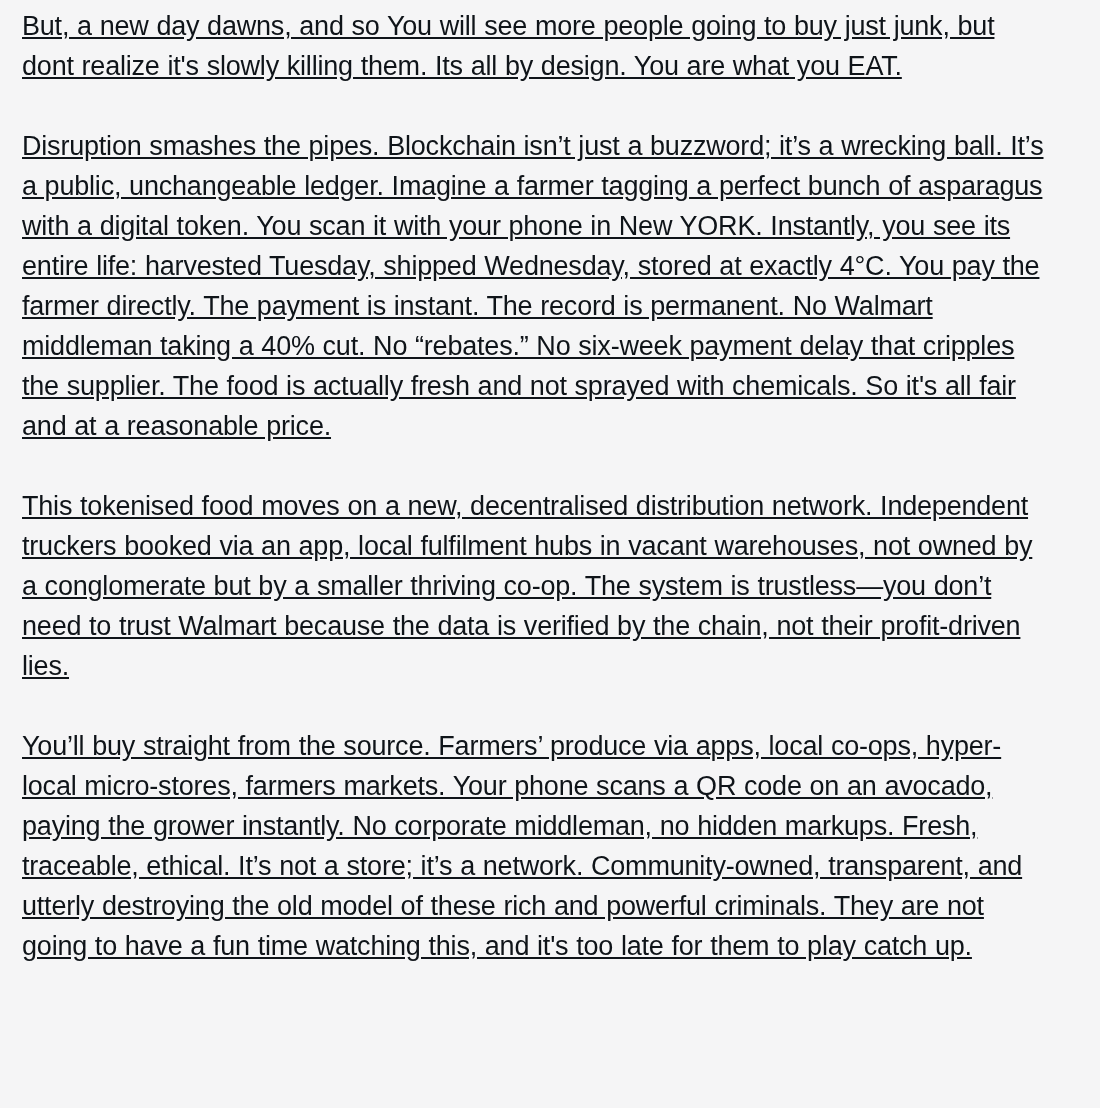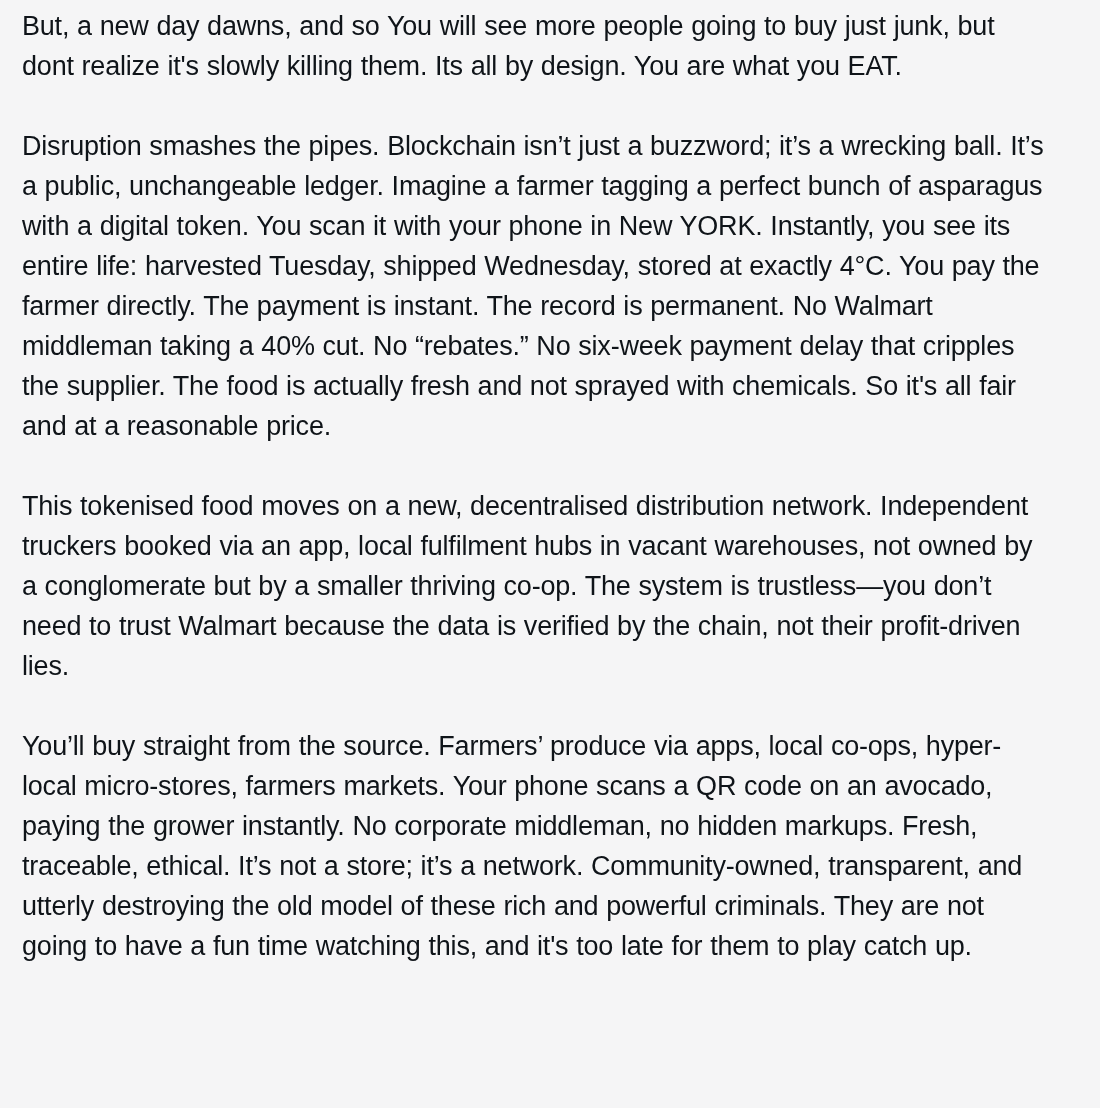--- a/index.html
+++ b/index.html
@@ -17,20 +17,21 @@
     .post-body {
       padding: 6px 48px 0 22px;
       color: #0f1419;
       font-size: 27px;
       line-height: 40px;
       letter-spacing: -0.2px;
     }
     .post-body p {
       margin: 0 0 40px 0;
       word-spacing: 0.5px;
+      text-decoration: underline;
     }
     .post-body p:last-child {
       margin-bottom: 16px;
     }
   </style>
 </head>
 <body>
 
 <div class="post-body">
   <p>But, a new day dawns, and so You will see more people going to buy just junk, but dont realize it's slowly killing them. Its all by design. You are what you EAT.</p>

